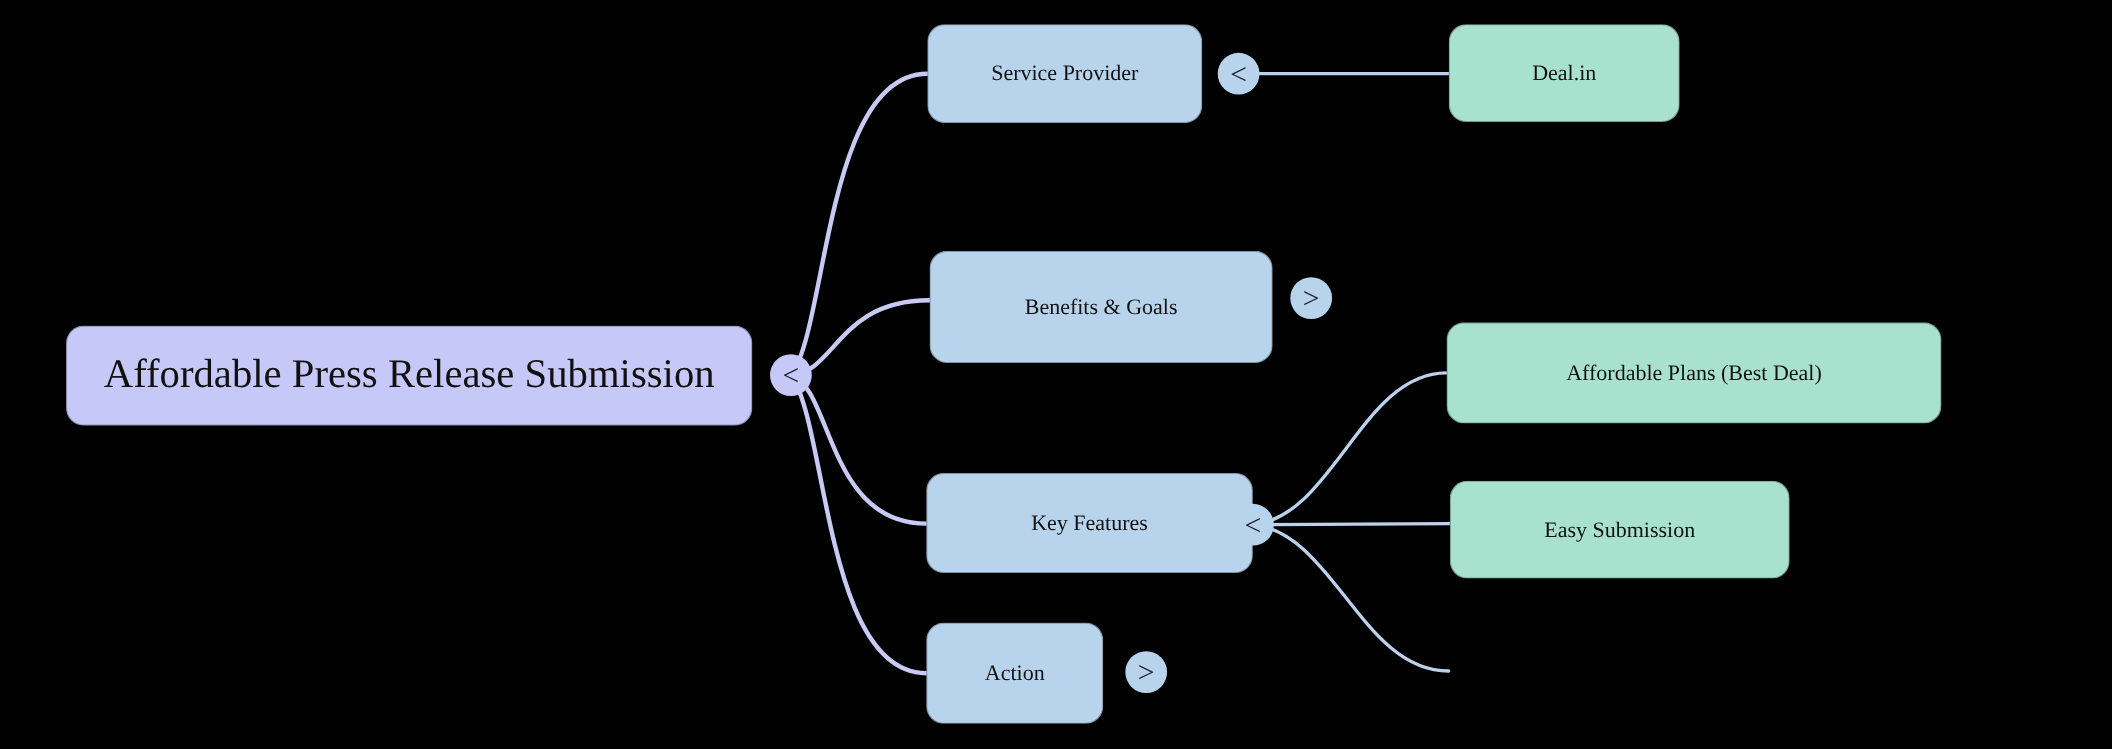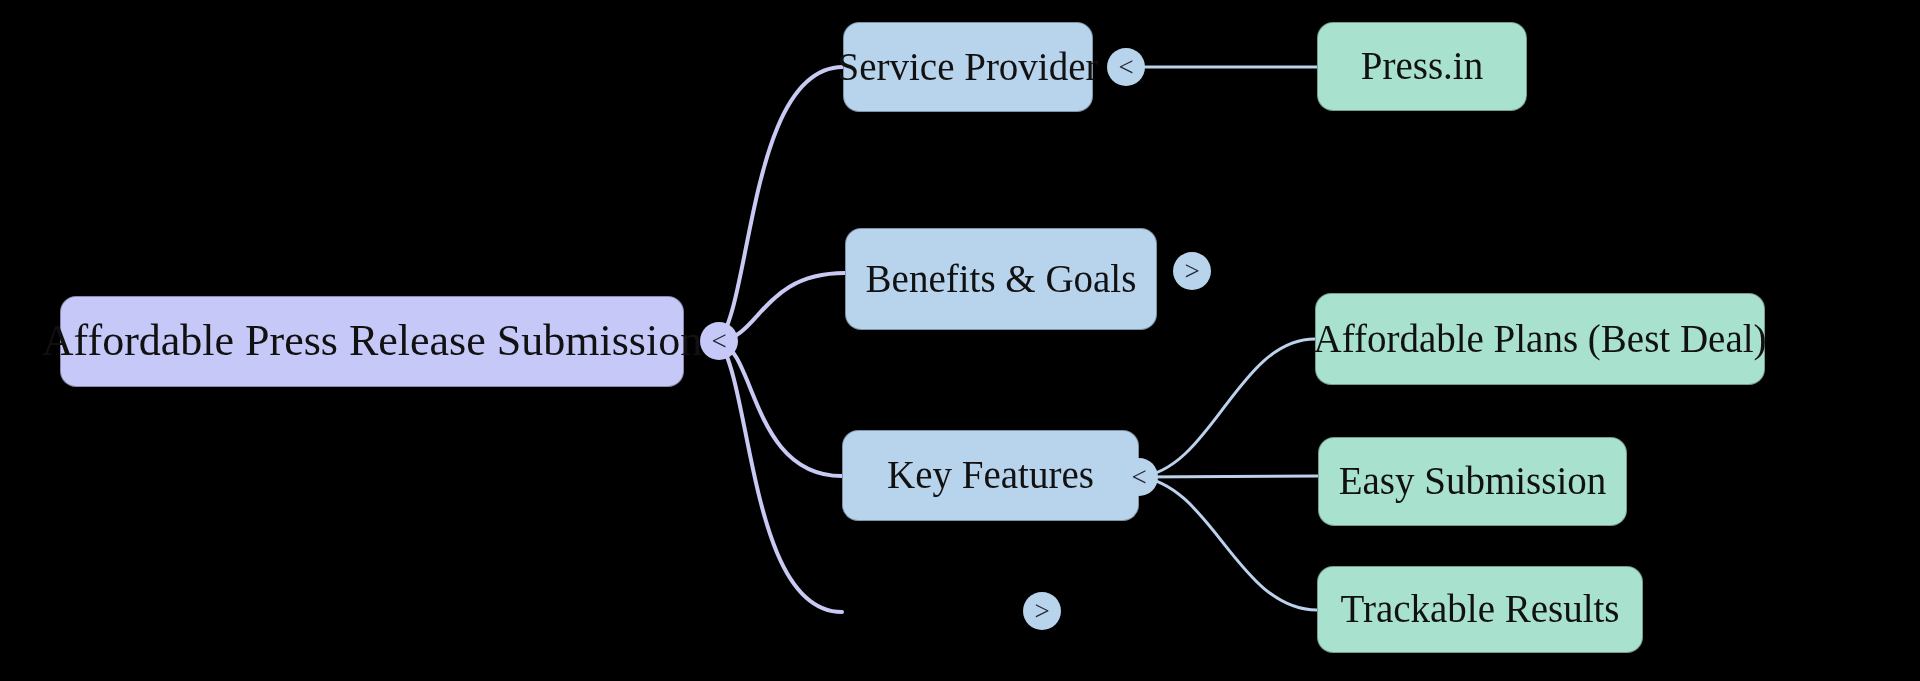--- a/index.html
+++ b/index.html
@@ -22,28 +22,28 @@
   }
   #edge-layer{position:absolute;left:0;top:0;width:1920px;height:681px;}
   .edge{fill:none;stroke-linecap:round;}
   .edge-root{stroke:var(--c-edge_root);stroke-width:4px;}
   .edge-branch{stroke:var(--c-edge_branch);stroke-width:3px;}
   .node{
     position:absolute;
     display:flex;align-items:center;justify-content:center;
     border-radius:16px;
     color:var(--c-text);
-    font-size:39px;
+    font-size:20px;
     line-height:1.1;
     border:1px solid rgba(0,0,0,0.30);
     box-sizing:border-box;
     white-space:nowrap;
     cursor:default;
   }
-  .node-root{background:var(--c-root_fill);font-size:44px;}
+  .node-root{background:var(--c-root_fill);font-size:37px;}
   .node-branch{background:var(--c-branch_fill);}
   .node-leaf{background:var(--c-leaf_fill);}
   .toggle{
     position:absolute;
     width:38px;height:38px;border-radius:50%;
     display:flex;align-items:center;justify-content:center;
     font-size:27px;color:var(--c-toggle_glyph);
     cursor:pointer;
   }
   .toggle-root{background:var(--c-root_fill);}
@@ -104,33 +104,33 @@
     <span>&gt;</span>
   </div>
 
   <div class="node node-branch" id="n-kf">
     <span>Key Features</span>
   </div>
   <div class="toggle toggle-branch" id="t-kf">
     <span>&lt;</span>
   </div>
 
+  <div class="node node-branch" id="n-ac">
+    <span>Action</span>
+  </div>
   <div class="toggle toggle-branch" id="t-ac">
     <span>&gt;</span>
   </div>
 
   <div class="node node-leaf" id="n-pr">
-    <span>Press.in</span>
+    <span>Deal.in</span>
   </div>
 
   <div class="node node-leaf" id="n-ap">
     <span>Affordable Plans (Best Deal)</span>
   </div>
 
   <div class="node node-leaf" id="n-es">
     <span>Easy Submission</span>
   </div>
 
-  <div class="node node-leaf" id="n-tr">
-    <span>Trackable Results</span>
-  </div>
 
 </div>
 
 </body></html>

